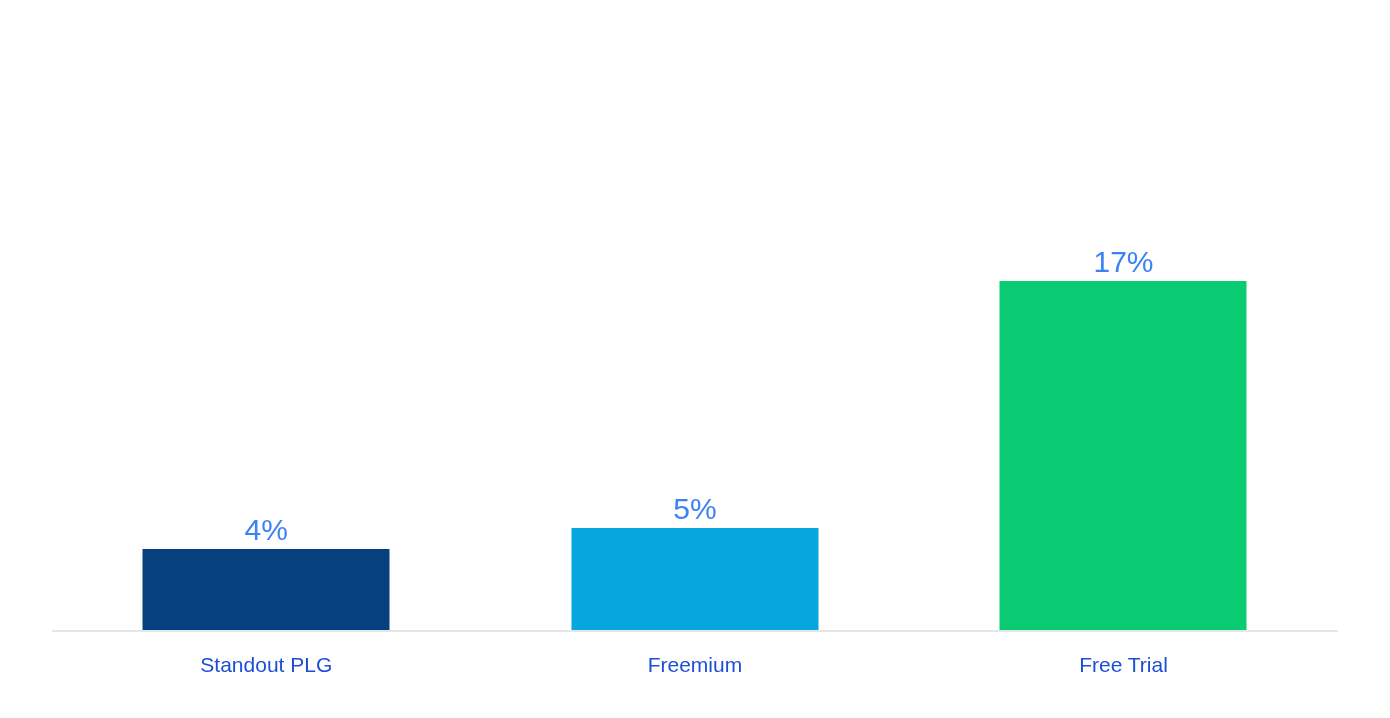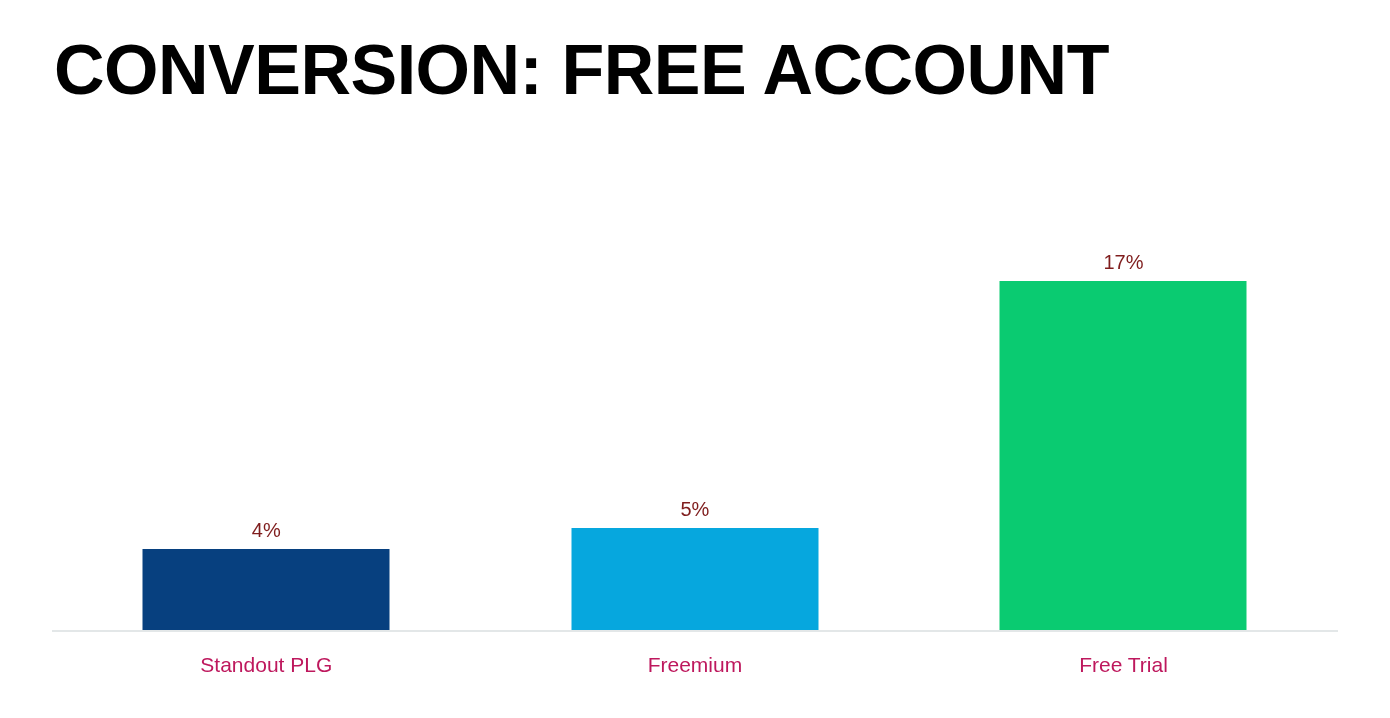--- a/index.html
+++ b/index.html
@@ -93,49 +93,48 @@
     bottom: 0;
     left: 50%;
     transform: translateX(-50%);
     width: 247px;
   }
 
   .bar-value {
     position: absolute;
     left: 50%;
     transform: translateX(-50%);
-    font-size: 20px;
+    font-size: 30px;
     font-weight: 400;
-    color: #7f1d1d;
+    color: #3b82f6;
     white-space: nowrap;
     line-height: 26px;
   }
 
   .cat-label {
     position: absolute;
     top: 652px;
     width: 428.6px;
     text-align: center;
     font-size: 21px;
     font-weight: 400;
-    color: #be185d;
+    color: #1d4ed8;
     white-space: nowrap;
     line-height: 26px;
   }
   .cat-label.c0 { left: 52px; }
   .cat-label.c1 { left: 480.6px; }
   .cat-label.c2 { left: 909.2px; }
 </style>
 </head>
 <body>
 
 <div id="slide">
 
   <div id="title-block">
-    <div class="title-line">CONVERSION: FREE ACCOUNT</div>
   </div>
 
   <div id="chart">
 
     <div id="plot-area">
 
       <div class="bar-group g0">
         <div class="bar-value" style="bottom: 88.3158px;">4%</div>
         <div class="bar" style="height: 82.3158px; background: rgb(7, 64, 127);"></div>
       </div>

